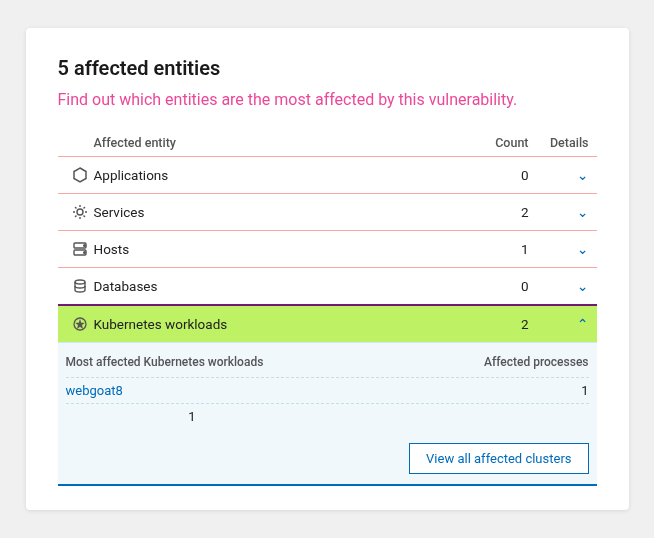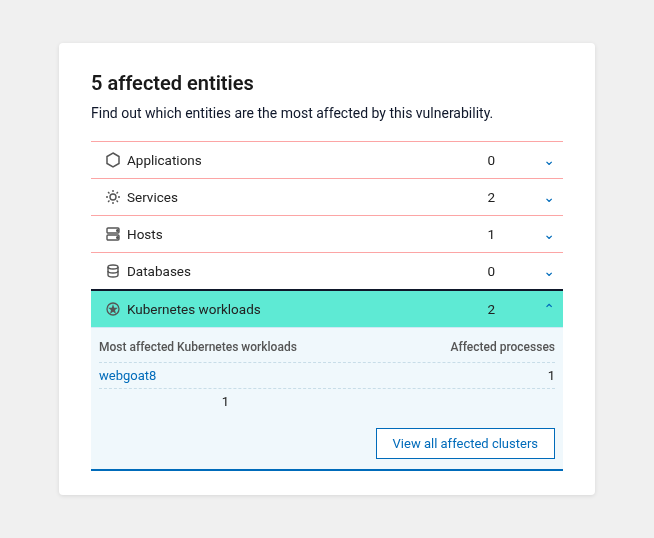--- a/index.html
+++ b/index.html
@@ -11,34 +11,34 @@
       justify-content: center;
       align-items: center;
       min-height: 538px;
       width: 654px;
     }
 
     .card {
       background: #fff;
       border-radius: 4px;
       padding: 28px 32px 24px 32px;
-      width: 536px;
+      width: 603px;
       box-shadow: 0 1px 4px rgba(0,0,0,0.1);
     }
 
     .card-title {
       font-size: 20px;
       font-weight: 600;
       color: #1a1a1a;
       margin-bottom: 10px;
     }
 
     .card-subtitle {
-      font-size: 14px;
-      color: #0f172a;
+      font-size: 16px;
+      color: #ec4899;
       margin-bottom: 20px;
     }
 
     .table-header {
       display: flex;
       align-items: center;
       padding: 6px 8px 6px 36px;
       font-size: 12.5px;
       color: #555;
       font-weight: 500;
@@ -52,22 +52,22 @@
       display: flex;
       align-items: center;
       padding: 10px 8px 10px 8px;
       border-top: 1px solid #fca5a5;
       font-size: 13.5px;
       color: #222;
       cursor: pointer;
     }
 
     .entity-row.expanded {
-      background: #5eead4;
-      border-top: 2px solid #0f172a;
+      background: #bef264;
+      border-top: 2px solid #701a75;
     }
 
     .entity-row .icon {
       width: 28px;
       display: flex;
       align-items: center;
       justify-content: center;
       color: #555;
       font-size: 15px;
       flex-shrink: 0;
@@ -156,20 +156,25 @@
       margin-top: 0;
     }
   </style>
 </head>
 <body>
 
 <div class="card">
   <div class="card-title">5 affected entities</div>
   <div class="card-subtitle">Find out which entities are the most affected by this vulnerability.</div>
 
+  <div class="table-header">
+    <div class="col-entity">Affected entity</div>
+    <div class="col-count">Count</div>
+    <div class="col-details">Details</div>
+  </div>
 
   <div class="entity-row">
     <div class="icon">
       <svg width="16" height="16" viewBox="0 0 16 16" fill="none" stroke="#555" stroke-width="1.5">
         <polygon points="8,1 14,4.5 14,11.5 8,15 2,11.5 2,4.5"></polygon>
       </svg>
     </div>
     <div class="entity-name">Applications</div>
     <div class="count-val">0</div>
     <div class="chevron">⌄</div>

